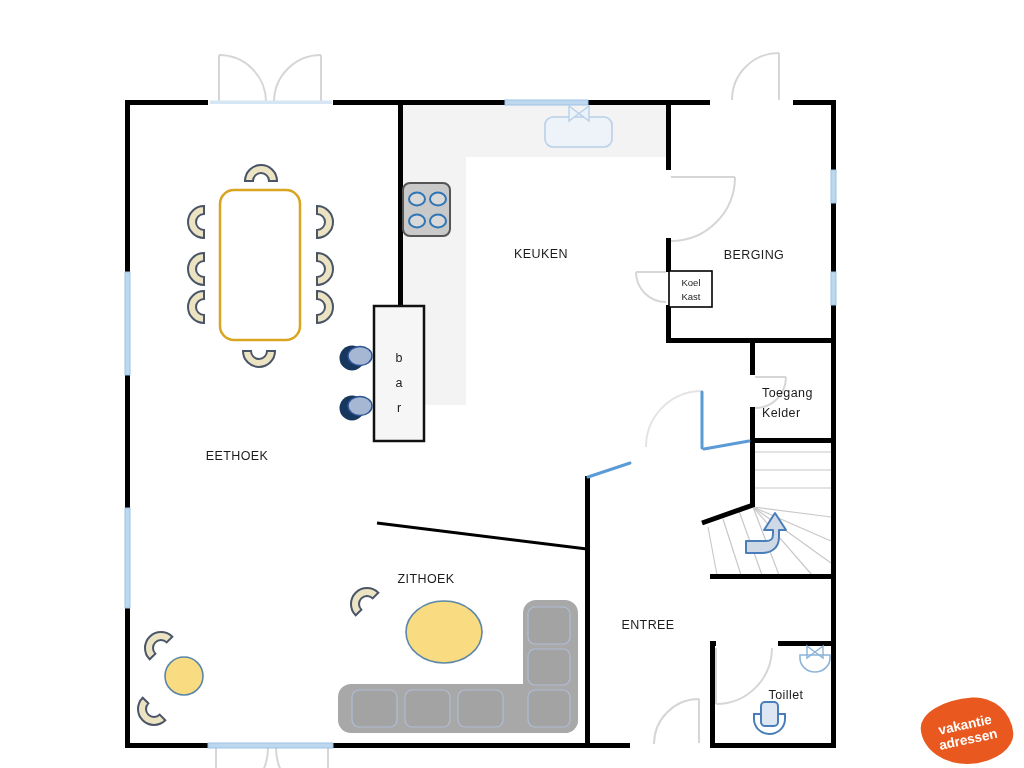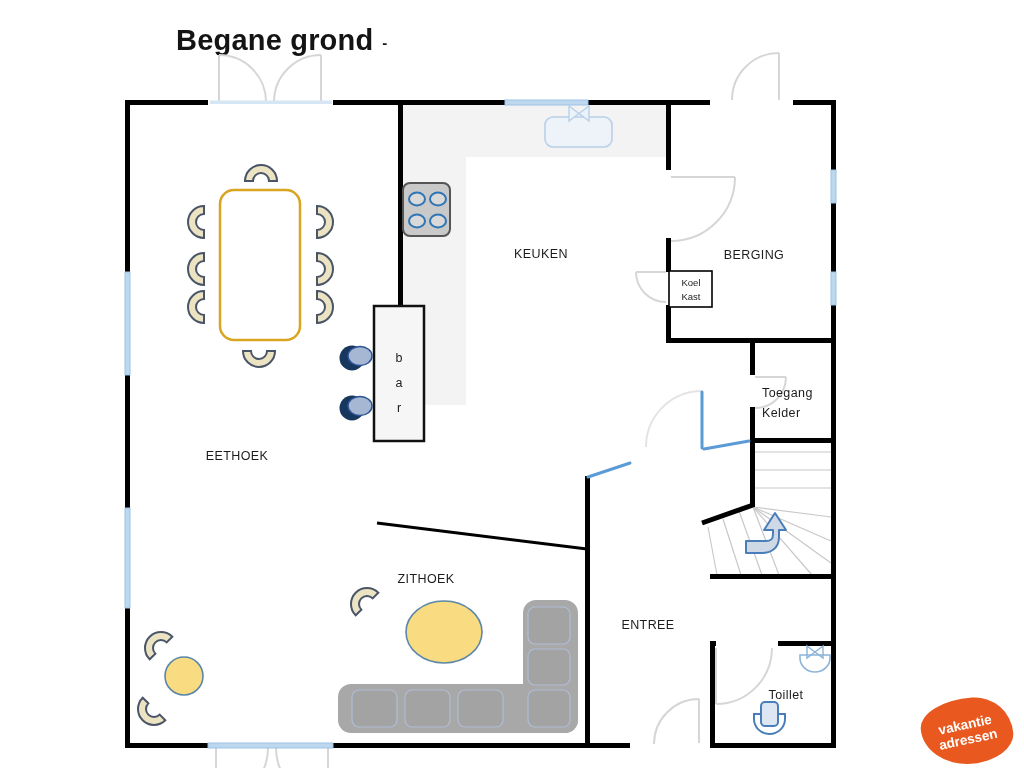--- a/index.html
+++ b/index.html
@@ -17,21 +17,20 @@
     border-radius:58% 42% 48% 52% / 42% 58% 42% 58%;transform:rotate(-4deg);
     display:flex;align-items:center;justify-content:center;}
   #logo .logo-text{transform:rotate(-8deg);color:#fff;font-weight:700;font-size:13.5px;
     line-height:1.08;text-align:center;margin-top:4px;}
 </style>
 </head>
 <body>
 
 <div id="stage">
 
-  <div id="plan-title"><span>Begane grond</span><span class="suffix">-</span></div>
 
   <svg id="plan-svg" width="1024" height="768" viewBox="0 0 1024 768">
 
     <path d="M403,105 H666 V157 H466 V405 H403 Z" fill="#f3f3f3"></path>
 
     <g stroke="#d6d6d6" stroke-width="2" fill="none">
       <path d="M219,102 V55"></path>
       <path d="M219,55 A47,47 0 0 1 266,102"></path>
       <path d="M321,102 V55"></path>
       <path d="M321,55 A47,47 0 0 0 274,102"></path>

